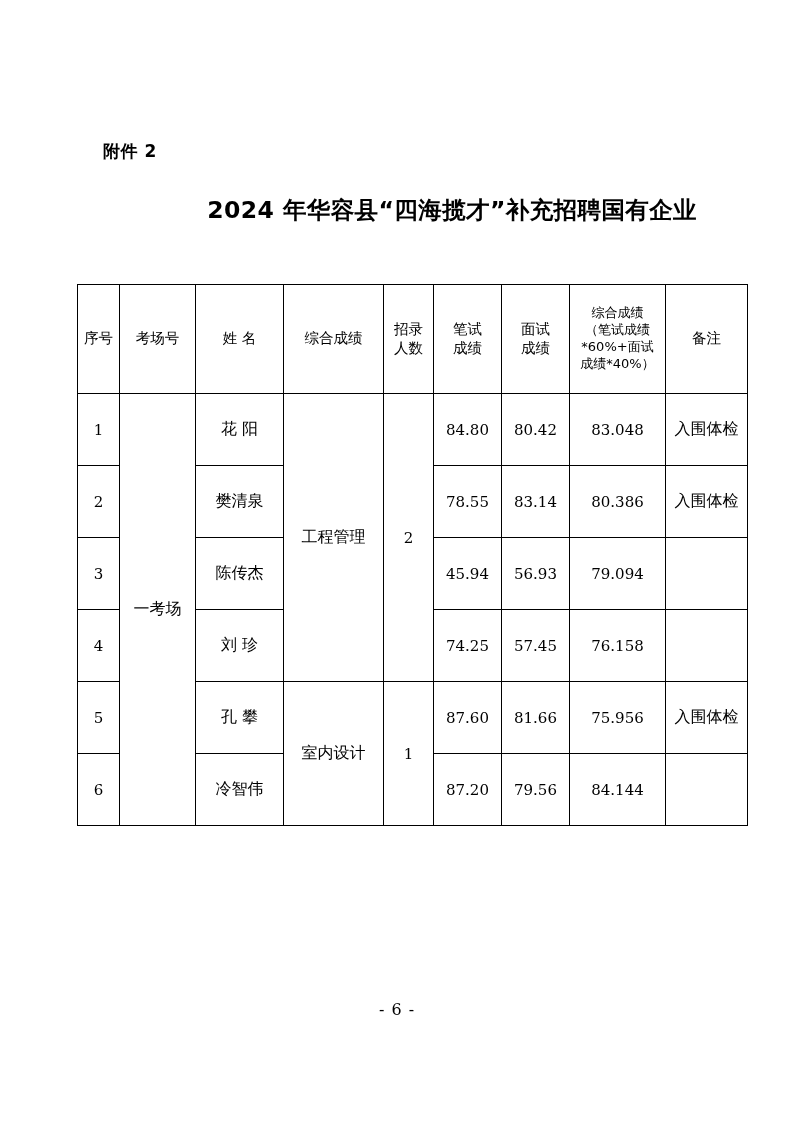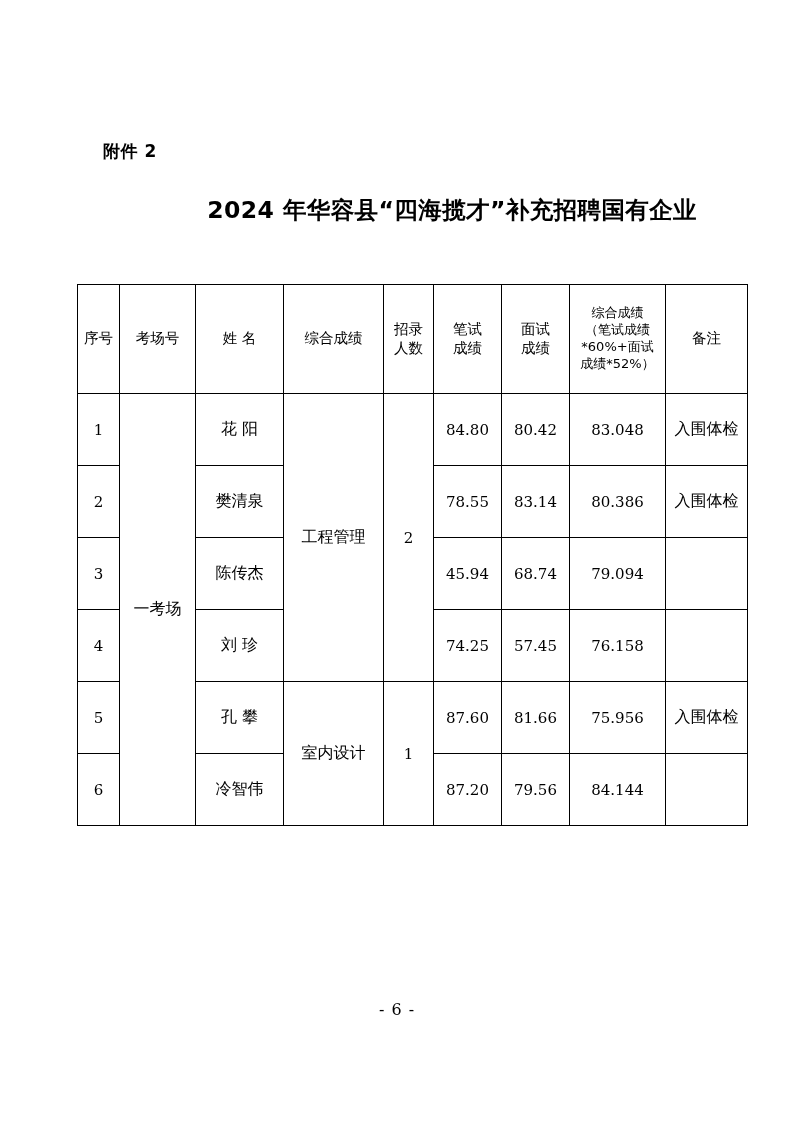--- a/index.html
+++ b/index.html
@@ -144,21 +144,21 @@
           <span class="head-2line">成绩</span>
         </td>
         <td>
           <span class="head-2line">面试</span>
           <span class="head-2line">成绩</span>
         </td>
         <td class="wrap-head">
           <span class="head-2line">综合成绩</span>
           <span class="head-2line">（笔试成绩</span>
           <span class="head-2line">*60%+面试</span>
-          <span class="head-2line">成绩*52%）</span>
+          <span class="head-2line">成绩*40%）</span>
         </td>
         <td>备注</td>
       </tr>
     </thead>
     <tbody>
       <tr>
         <td class="num-cell">1</td>
         <td rowspan="6">一考场</td>
         <td class="name-cell">花    阳</td>
         <td rowspan="4">工程管理</td>
@@ -173,21 +173,21 @@
         <td class="name-cell">樊清泉</td>
         <td class="num-cell">78.55</td>
         <td class="num-cell">83.14</td>
         <td class="num-cell">80.386</td>
         <td>入围体检</td>
       </tr>
       <tr>
         <td class="num-cell">3</td>
         <td class="name-cell">陈传杰</td>
         <td class="num-cell">45.94</td>
-        <td class="num-cell">68.74</td>
+        <td class="num-cell">56.93</td>
         <td class="num-cell">79.094</td>
         <td></td>
       </tr>
       <tr>
         <td class="num-cell">4</td>
         <td class="name-cell">刘    珍</td>
         <td class="num-cell">74.25</td>
         <td class="num-cell">57.45</td>
         <td class="num-cell">76.158</td>
         <td></td>

